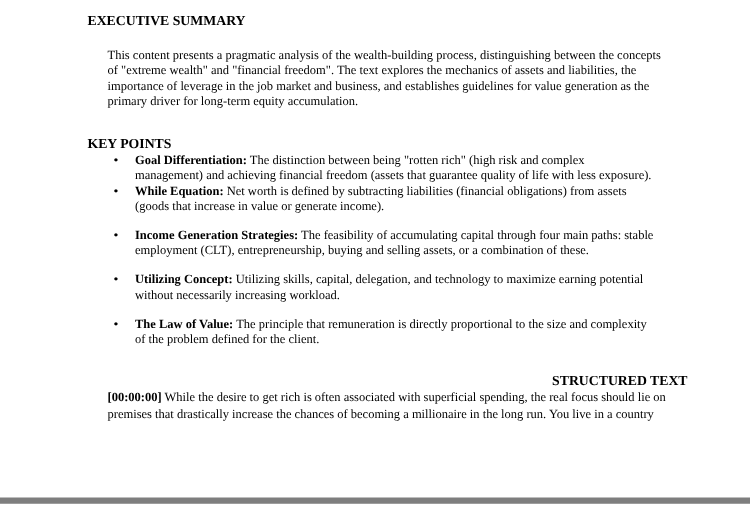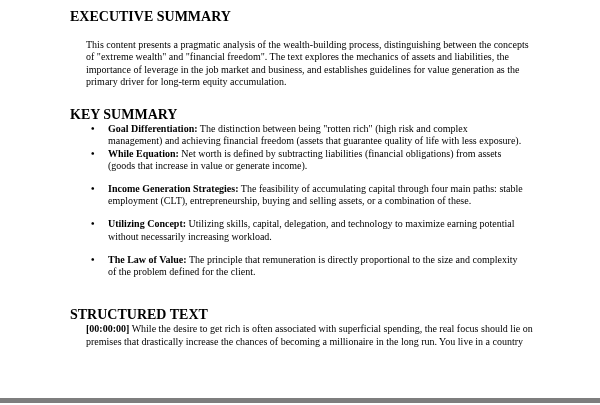--- a/index.html
+++ b/index.html
@@ -17,21 +17,21 @@
     line-height: 12.2px;
     color: #000000;
   }
   .page {
     position: absolute;
     left: 0; top: 0; right: 0; bottom: 0;
     padding: 11px 50px 0 70px;
     box-sizing: border-box;
   }
   h1 {
-    font-size: 14px;
+    font-size: 11px;
     line-height: 12.2px;
     font-weight: bold;
     margin: 0;
     white-space: pre;
   }
   .exec-h { margin-bottom: 11px; }
   .body-text {
     margin: 16px;
     white-space: pre;
   }
@@ -48,21 +48,21 @@
     white-space: pre;
   }
   ul.bullets li::before {
     content: "\2022";
     position: absolute;
     left: 21px;
     top: 0;
     font-weight: bold;
   }
   ul.bullets li.spaced { margin-top: 11px; font-family: Liberation Serif, serif; }
-  .struct-h { margin-top: 31px; }
+  .struct-h { margin-top: 21px; text-align: right; }
   .struct-p { margin-top: 2px; }
   .bottom-bar {
     position: absolute;
     left: 0;
     right: 0;
     top: 398px;
     height: 5px;
     background: #7e7e7e;
   }
 </style>
@@ -71,21 +71,21 @@
 
 <div class="page">
 
   <h1 class="exec-h">EXECUTIVE SUMMARY</h1>
 
   <p class="body-text exec-p">This content presents a pragmatic analysis of the wealth-building process, distinguishing between the concepts
 of "extreme wealth" and "financial freedom". The text explores the mechanics of assets and liabilities, the
 importance of leverage in the job market and business, and establishes guidelines for value generation as the
 primary driver for long-term equity accumulation.</p>
 
-  <h1 class="key-h">KEY SUMMARY</h1>
+  <h1 class="key-h">KEY POINTS</h1>
 
   <ul class="bullets">
     <li><b>Goal Differentiation:</b> <span>The distinction between being "rotten rich" (high risk and complex
 management) and achieving financial freedom (assets that guarantee quality of life with less exposure).</span></li>
     <li><b>While Equation:</b> <span>Net worth is defined by subtracting liabilities (financial obligations) from assets
 (goods that increase in value or generate income).</span></li>
     <li class="spaced"><b>Income Generation Strategies:</b> <span>The feasibility of accumulating capital through four main paths: stable
 employment (CLT), entrepreneurship, buying and selling assets, or a combination of these.</span></li>
     <li class="spaced"><b>Utilizing Concept:</b> <span>Utilizing skills, capital, delegation, and technology to maximize earning potential
 without necessarily increasing workload.</span></li>

